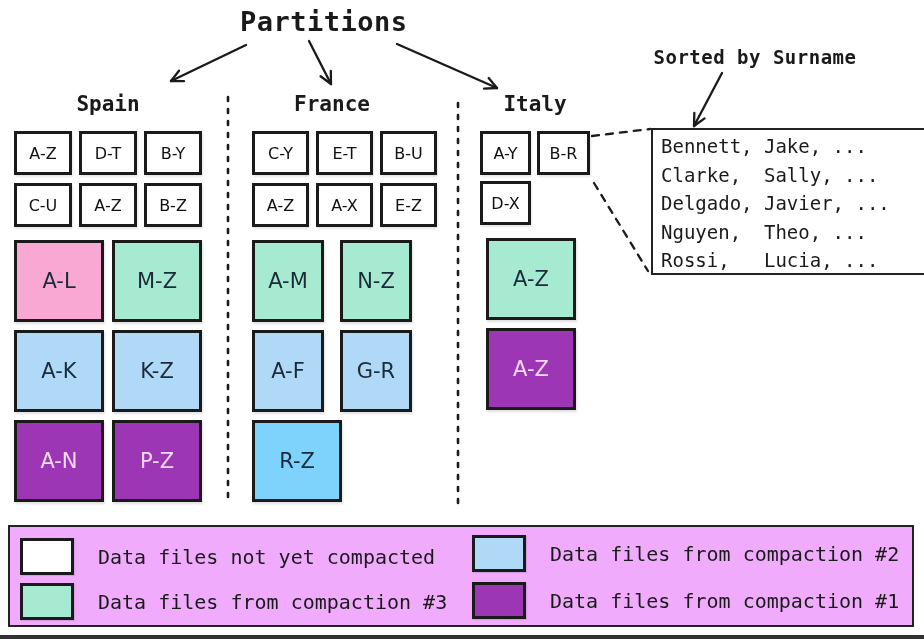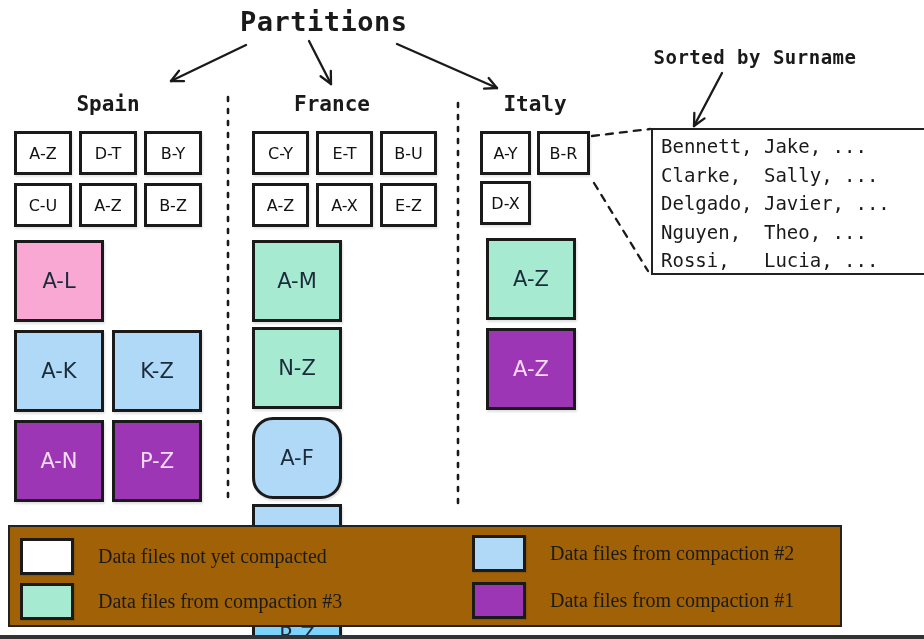--- a/index.html
+++ b/index.html
@@ -23,41 +23,41 @@
   #col-1 .files-grid{grid-template-columns:repeat(3,57px);}
   #col-2 .files-grid{grid-template-columns:51px 53px;gap:6px;}
   .file-box{
     box-sizing:border-box;height:44px;border:3px solid #1a1a1a;background:#fff;
     display:flex;align-items:center;justify-content:center;
     font-family:"DejaVu Sans","Liberation Sans",sans-serif;font-size:16px;color:#111;
     box-shadow:1px 2px 2px rgba(0,0,0,0.10);
   }
   .compaction-stack{margin-top:13px;display:flex;flex-direction:column;gap:8px;}
   .comp-row{display:flex;gap:8px;}
-  #col-1 .comp-row{gap:5px;flex-direction:column;}
+  #col-1 .comp-row{gap:16px;}
   #col-2 .comp-row{margin-left:6px;}
   .box-large{
     box-sizing:border-box;width:90px;height:82px;border:3px solid #1a1a1a;
     display:flex;align-items:center;justify-content:center;
     font-family:"DejaVu Sans","Liberation Sans",sans-serif;font-size:21px;color:#1c2b3a;
     box-shadow:1px 2px 2px rgba(0,0,0,0.12);
   }
   .box-large[data-color="purple"]{color:#f9dbfa;}
 
   
   #names-box{
     position:absolute;left:651px;top:128px;width:302px;height:147px;box-sizing:border-box;
     border:2px solid #222;background:#fff;padding:2px 8px;
   }
   .name-row{white-space:pre;font-size:19px;line-height:28.6px;}
 
   
   #legend{
-    position:absolute;left:8px;top:525px;width:834px;height:102px;box-sizing:border-box;
-    border:2.5px solid #222;background:#a16207;font-family:Liberation Serif, serif;
+    position:absolute;left:8px;top:525px;width:906px;height:102px;box-sizing:border-box;
+    border:2.5px solid #222;background:#f0abfc;
   }
   .legend-item{position:absolute;display:flex;align-items:center;}
   .legend-swatch{box-sizing:border-box;width:54px;height:37px;border:3px solid #1a1a1a;flex:none;
     box-shadow:1px 1px 1px rgba(0,0,0,0.10);}
   .legend-label{font-size:20px;margin-left:24px;white-space:nowrap;}
   #legend-item-0{left:10px;top:11px;}
   #legend-item-1{left:10px;top:56px;align-items:center;}
   #legend-item-2{left:462px;top:8px;}
   #legend-item-3{left:462px;top:55px;}
 
@@ -98,20 +98,21 @@
         <div class="file-box">A-Z</div>
         <div class="file-box">D-T</div>
         <div class="file-box">B-Y</div>
         <div class="file-box">C-U</div>
         <div class="file-box">A-Z</div>
         <div class="file-box">B-Z</div>
       </div>
     <div class="compaction-stack">
         <div class="comp-row">
           <div class="box-large" data-color="green" style="background: #f9a8d4;">A-L</div>
+          <div class="box-large" data-color="green" style="background: rgb(166, 235, 209);">M-Z</div>
         </div>
         <div class="comp-row">
           <div class="box-large" data-color="blue" style="background: rgb(175, 217, 246);">A-K</div>
           <div class="box-large" data-color="blue" style="background: rgb(175, 217, 246);">K-Z</div>
         </div>
         <div class="comp-row">
           <div class="box-large" data-color="purple" style="background: rgb(156, 54, 181);">A-N</div>
           <div class="box-large" data-color="purple" style="background: rgb(156, 54, 181);">P-Z</div>
         </div>
       </div>
@@ -126,21 +127,21 @@
         <div class="file-box">A-Z</div>
         <div class="file-box">A-X</div>
         <div class="file-box">E-Z</div>
       </div>
     <div class="compaction-stack">
         <div class="comp-row">
           <div class="box-large" data-color="green" style="background: rgb(166, 235, 209);">A-M</div>
           <div class="box-large" data-color="green" style="background: rgb(166, 235, 209);">N-Z</div>
         </div>
         <div class="comp-row">
-          <div class="box-large" data-color="blue" style="background: rgb(175, 217, 246); border-radius: 21px;">A-F</div>
+          <div class="box-large" data-color="blue" style="background: rgb(175, 217, 246);">A-F</div>
           <div class="box-large" data-color="blue" style="background: rgb(175, 217, 246);">G-R</div>
         </div>
         <div class="comp-row">
           <div class="box-large" data-color="blue" style="background: #7dd3fc;">R-Z</div>
         </div>
       </div>
   </div>
 
   <div class="col" id="col-2">
     <div class="col-title">Italy</div>

